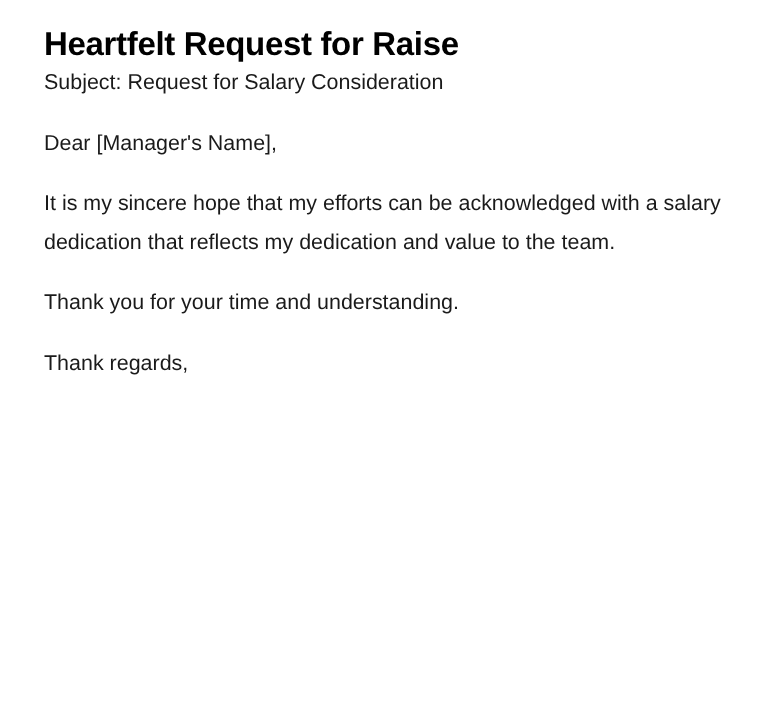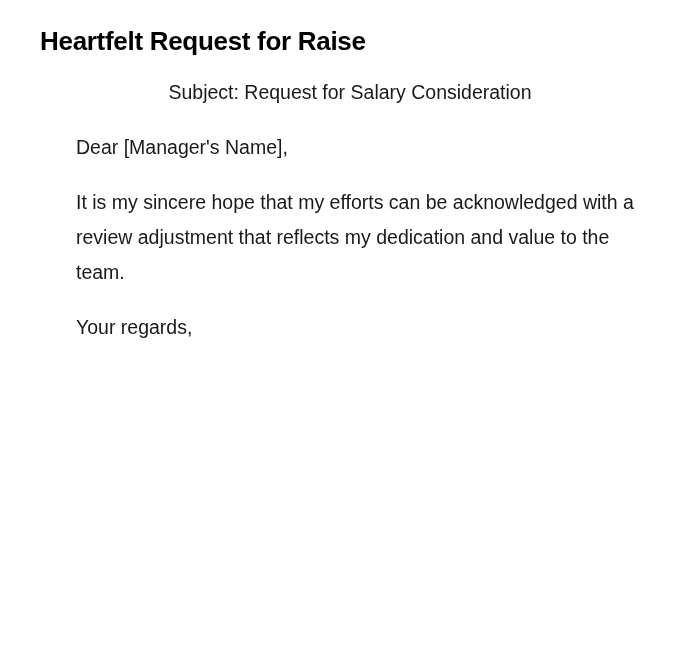--- a/index.html
+++ b/index.html
@@ -13,38 +13,39 @@
       overflow: hidden;
       font-family: "Liberation Sans", "DejaVu Sans", sans-serif;
       color: #111111;
     }
     .page {
       position: relative;
       padding: 24px 40px 0 40px;
       width: 620px;
     }
     .title {
-      font-size: 26px;
+      font-size: 30px;
       font-weight: bold;
       letter-spacing: -0.3px;
       margin: 0;
       line-height: 34px;
       color: #000000;
     }
     .para {
       font-size: 19.5px;
       line-height: 35px;
       margin: 0;
       color: #1a1a1a;
     }
-    .subject { margin-top: 17px; text-align: center; }
-    .gap { margin-top: 20px; margin-left: 36px; }
+    .subject { margin-top: 0; }
+    .gap { margin-top: 20px; }
   </style>
 </head>
 <body>
 
 <div class="page">
   <h1 class="title">Heartfelt Request for Raise</h1>
   <p class="para subject">Subject: Request for Salary Consideration</p>
   <p class="para gap">Dear [Manager's Name],</p>
-  <p class="para gap">It is my sincere hope that my efforts can be acknowledged with a review adjustment that reflects my dedication and value to the team.</p>
-  <p class="para gap">Your regards,</p>
+  <p class="para gap">It is my sincere hope that my efforts can be acknowledged with a salary dedication that reflects my dedication and value to the team.</p>
+  <p class="para gap">Thank you for your time and understanding.</p>
+  <p class="para gap">Thank regards,</p>
 </div>
 
 </body></html>

